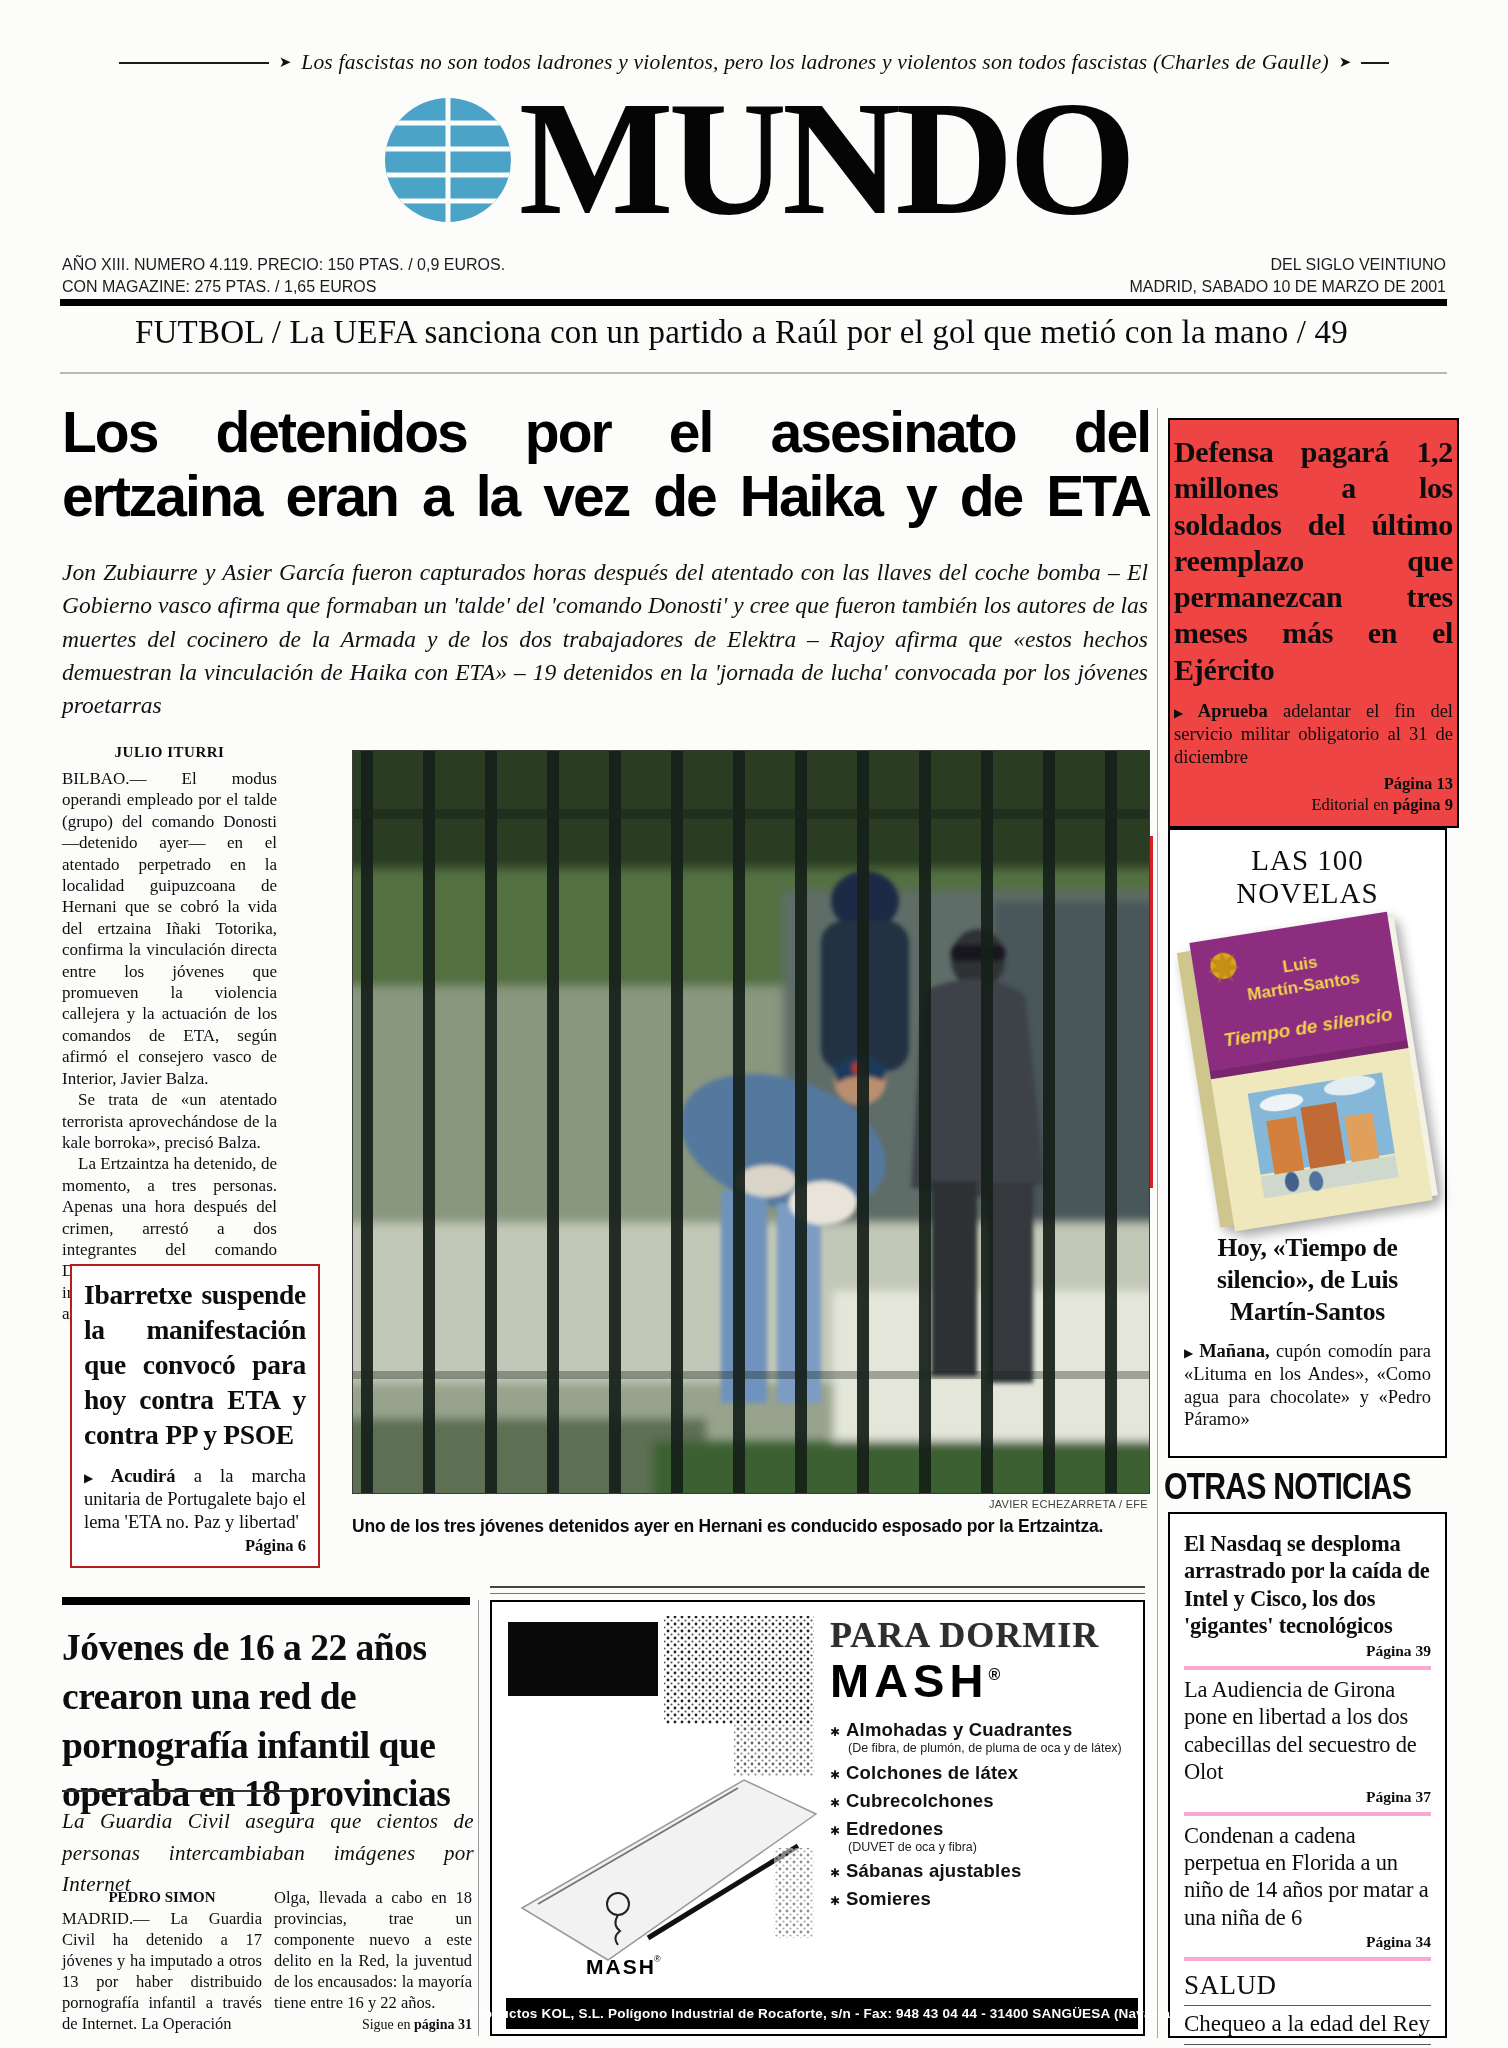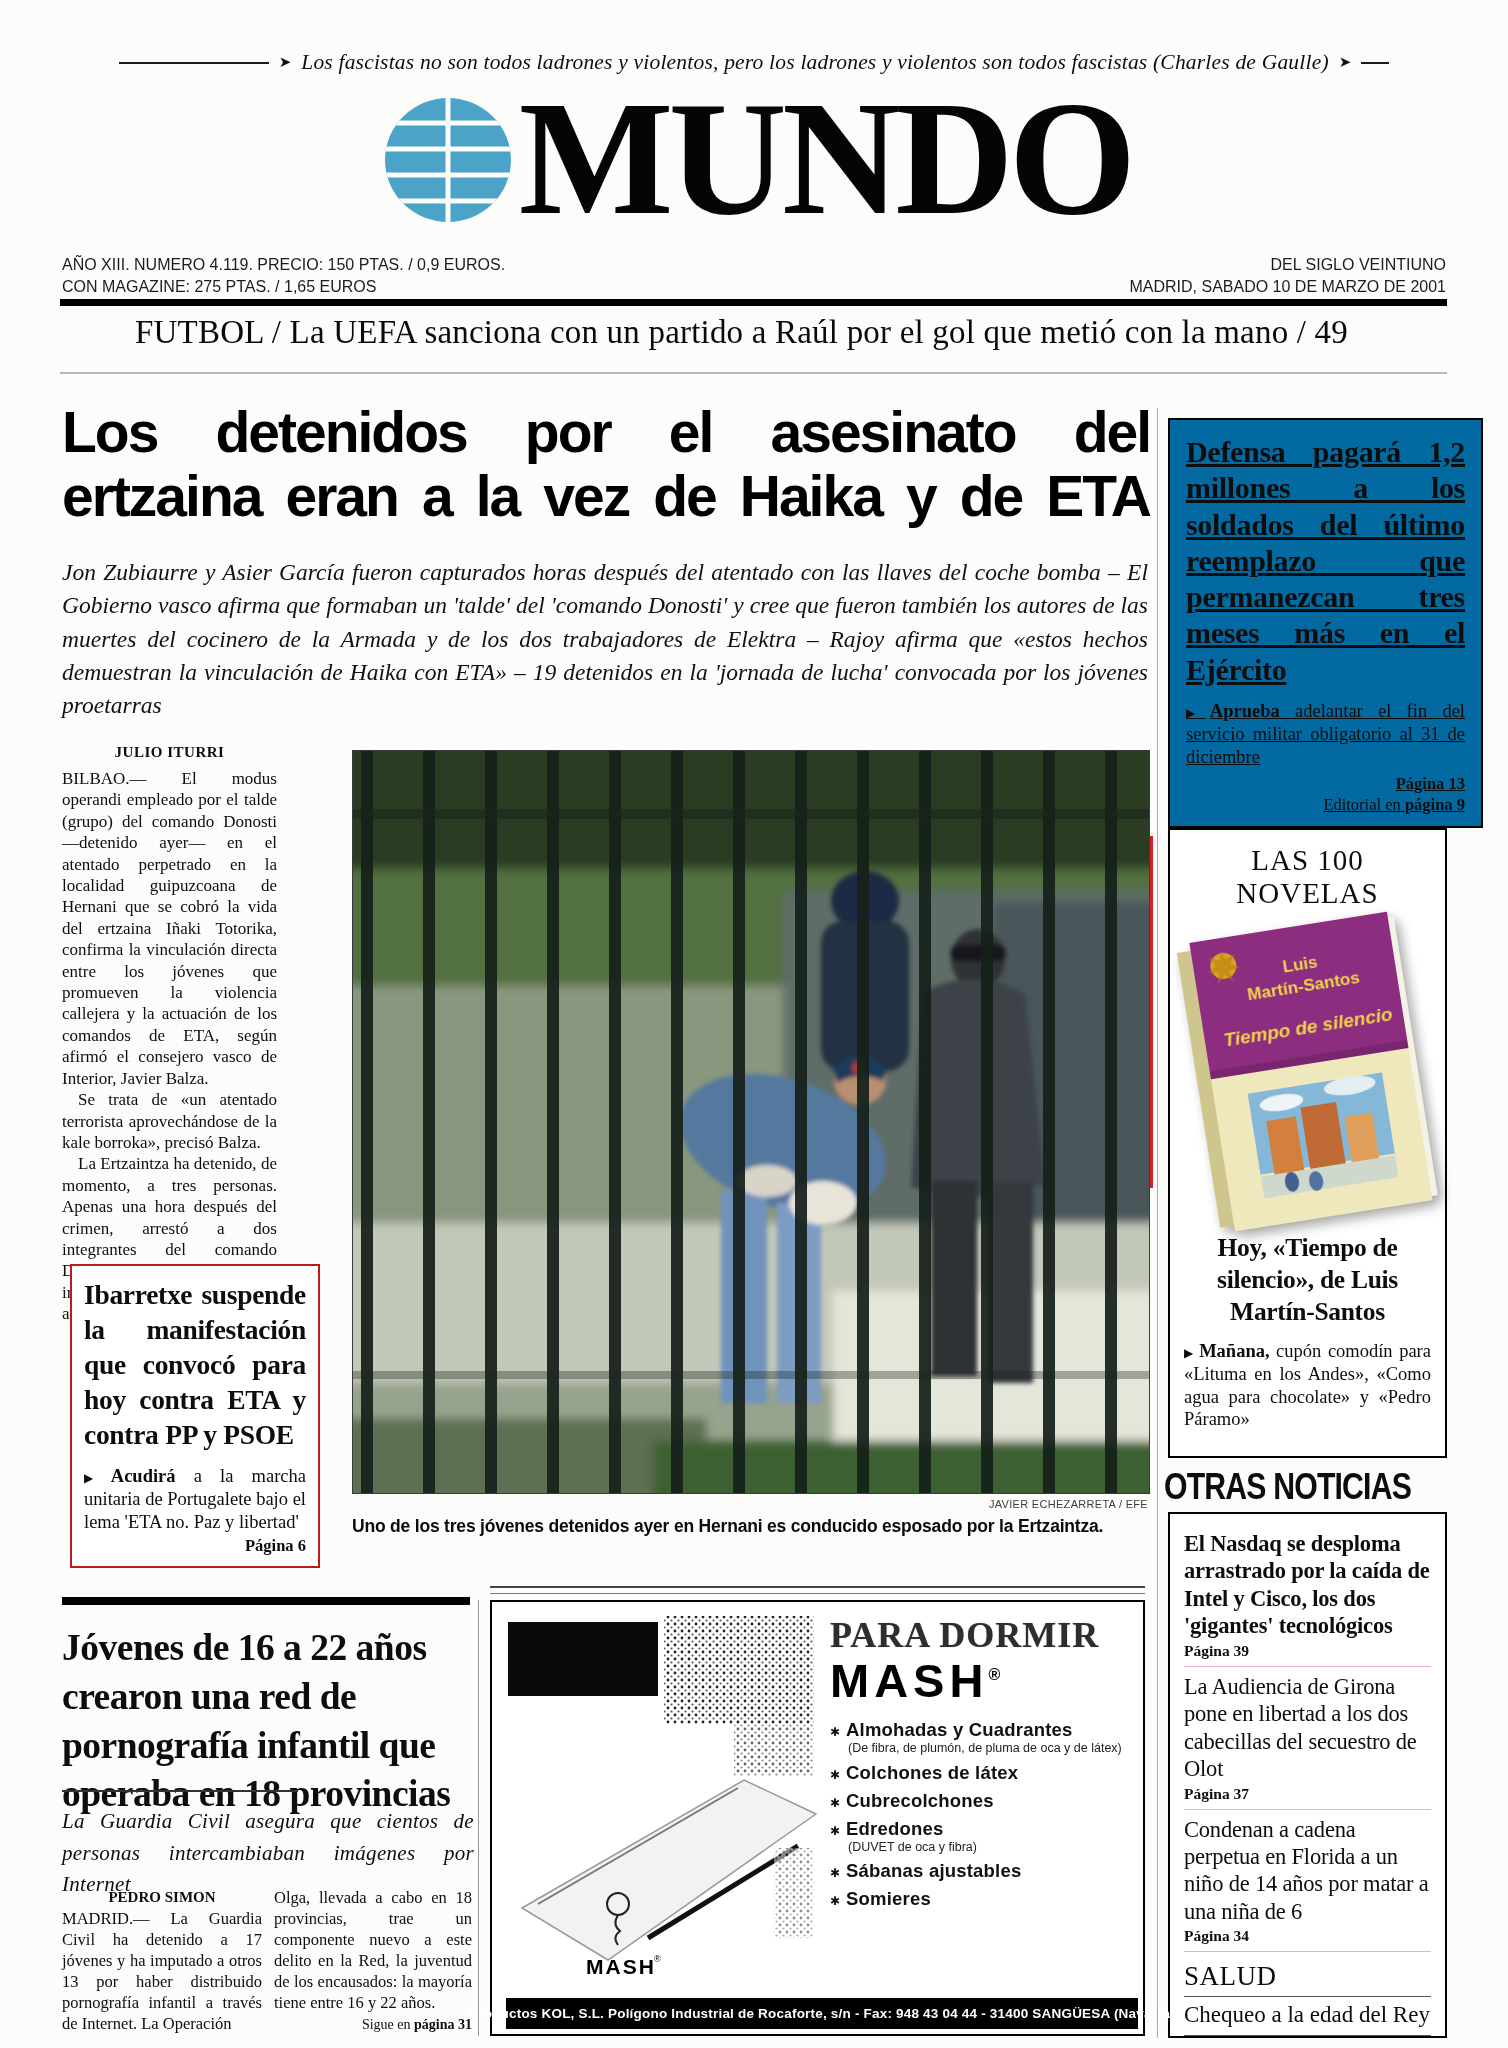--- a/index.html
+++ b/index.html
@@ -50,40 +50,40 @@
   .ibul{margin-top:12px;font-size:18.5px;line-height:1.25;text-align:justify;}
   .arrow{font-size:12px;margin-right:4px;}
   .ipage{margin-top:2px;text-align:right;font-weight:700;font-size:16.5px;}
 
   
   .v-sep{top:408px;left:1157px;width:1px;height:1630px;background:#a8a8a8;}
   .v-sep2{top:1600px;left:478px;width:1px;height:436px;background:#9a9a9a;}
   .red-line{top:836px;left:1150px;width:3px;height:352px;background:#d42128;}
 
   
-  .defbox{top:418px;left:1168px;width:279px;border:2px solid #000;padding:14px 16px 10px;background:#0369a1;text-decoration:underline;}
+  .defbox{top:418px;left:1168px;width:279px;border:2px solid #000;padding:14px 4px 10px;background:#ef4444;}
   .def-hl{font-weight:700;font-size:30px;line-height:1.21;text-align:justify;letter-spacing:-.3px;}
   .def-bul{margin-top:12px;font-size:18.5px;line-height:1.24;text-align:justify;}
   .def-pages{margin-top:4px;text-align:right;font-size:16.5px;line-height:1.3;}
 
   .novbox{top:828px;left:1168px;width:279px;height:630px;border:2px solid #000;background:#fff;padding:14px 14px 10px;box-sizing:border-box;}
   .nov-h{text-align:center;font-size:29px;letter-spacing:1px;}
   .bookwrap{margin:16px auto 0;width:222px;height:292px;transform:rotate(-9deg);
             filter:drop-shadow(4px 6px 6px rgba(0,0,0,.35));}
   .nov-promo{margin-top:14px;text-align:center;font-weight:700;font-size:25.5px;line-height:1.25;letter-spacing:-.3px;}
   .nov-bul{margin-top:12px;font-size:18.5px;line-height:1.24;text-align:justify;}
 
   .otras-h{top:1466px;left:1164px;font-family:"Liberation Sans",sans-serif;font-weight:700;font-size:36px;
            letter-spacing:-1px;transform:scaleX(.84);transform-origin:left;white-space:nowrap;}
   .otrasbox{top:1512px;left:1168px;width:279px;height:526px;border:2px solid #000;background:#fff;
             padding:12px 14px;box-sizing:border-box;}
   .o-item{padding:4px 0 2px;}
   .o-text{font-size:22.5px;line-height:1.22;letter-spacing:-.2px;}
   .o-item.first .o-text{font-weight:700;}
-  .o-page{font-weight:700;font-size:15.5px;padding:2px 0 6px;border-bottom:1px solid #f9a8d4;}
+  .o-page{text-align:right;font-weight:700;font-size:15.5px;padding:2px 0 6px;border-bottom:4px solid #f9a8d4;}
   .o-sect{border-bottom:1px solid #555;}
   .o-sname{font-size:27px;letter-spacing:.5px;padding:7px 0 4px;border-bottom:1px solid #555;}
   .o-sstory{font-size:23px;padding:5px 0 7px;}
 
   
   .p-rulethick{top:1597px;left:62px;width:408px;height:8px;background:#000;}
   .p-hl{top:1624px;left:62px;width:412px;font-weight:700;font-size:37.5px;line-height:1.3;letter-spacing:-.5px;}
   .p-rule{top:1790px;left:62px;width:236px;height:2px;background:#333;}
   .p-deck{top:1806px;left:62px;width:412px;font-style:italic;font-size:21px;line-height:1.5;
           text-align:justify;letter-spacing:.3px;}

